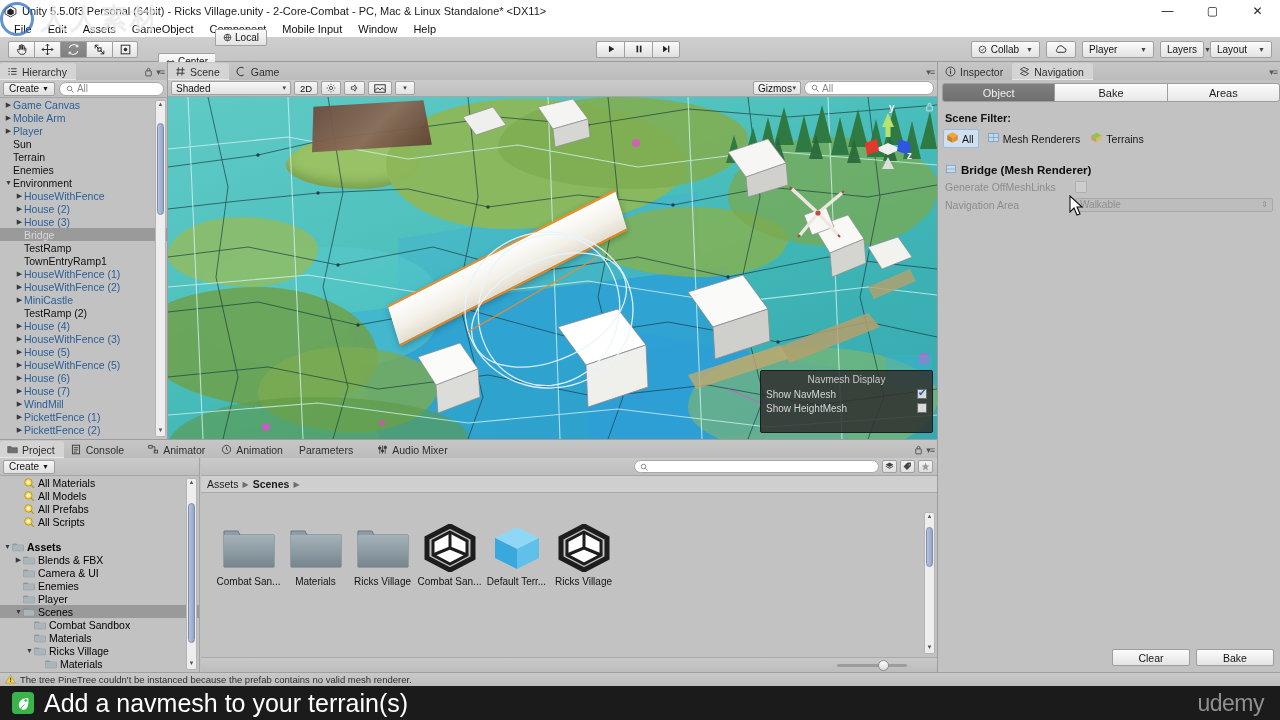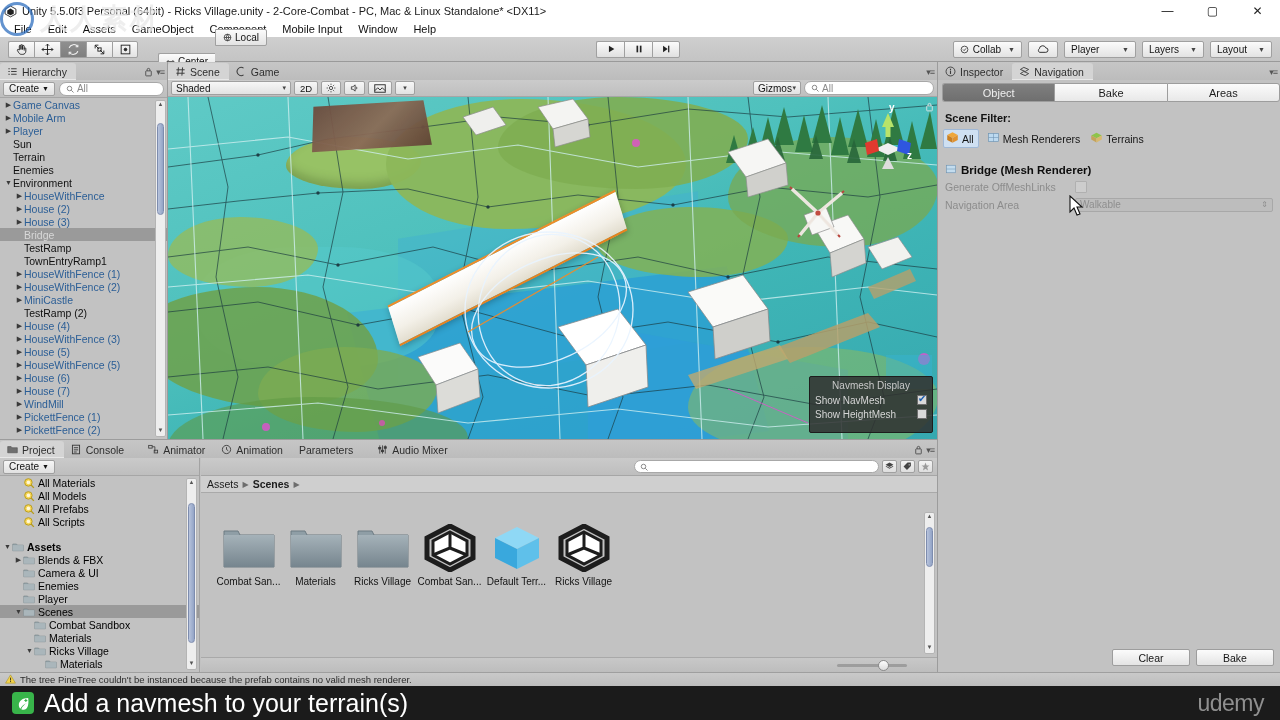--- a/index.html
+++ b/index.html
@@ -68,21 +68,21 @@
   .play-btn:first-child{ border-radius:2px 0 0 2px; }
   .play-btn:last-child{ border-right:1px solid #a0a0a0; border-radius:0 2px 2px 0; }
 
   .right-group{ position:absolute; right:8px; display:flex; align-items:center; gap:6px; }
   .rbtn{
     height:17px; background:linear-gradient(#fbfbfb,#e3e3e3); border:1px solid #a0a0a0;
     border-radius:2px; display:flex; align-items:center; gap:4px; padding:0 6px;
     font-size:10px; color:#131313;
   }
   .rbtn .caret{ font-size:7px; color:#444; margin-left:3px; }
-  .rbtn.w-layers{ width:62px; justify-content:space-between; }
+  .rbtn.w-layers{ width:44px; justify-content:space-between; }
   .rbtn.w-layout{ width:62px; justify-content:space-between; }
   .rbtn.w-account{ width:72px; justify-content:space-between; }
   .rbtn.cloud{ width:30px; justify-content:center; }
 
   
   .panel{ position:absolute; background:#c2c2c2; }
   .panel-tabs{
     height:18px; display:flex; align-items:flex-end; position:relative;
     background:linear-gradient(#c6c6c6,#bcbcbc);
   }
@@ -156,23 +156,23 @@
     background:#53c3bf;
   }
 
   
   .sc-layer{ position:absolute; inset:0; }
   .terrain-blob{ position:absolute; border-radius:48% 52% 45% 55%/55% 45% 55% 45%; }
 
   .gizmo-axis{ position:absolute; right:14px; top:6px; width:70px; height:70px; }
 
   .nav-overlay{
-    position:absolute; right:4px; bottom:6px; width:124px;
+    position:absolute; right:4px; bottom:6px; width:173px;
     background:rgba(48,48,48,0.86); border:1px solid #1d1d1d; border-radius:2px;
-    padding:3px 5px 11px; color:#d6d6d6; font-size:10px;
+    padding:3px 5px 17px; color:#d6d6d6; font-size:10px;
   }
   .nav-overlay .nv-title{ text-align:center; color:#c9c9c9; font-size:10px; margin-bottom:2px; }
   .nv-row{ display:flex; align-items:center; justify-content:space-between; height:14px; }
   .nv-chk{ width:10px; height:10px; background:#d9d9d9; border:1px solid #6d6d6d; position:relative; }
   .nv-chk.on:after{
     content:"✔"; position:absolute; left:0px; top:-3px; font-size:10px; color:#1e5fb0;
   }
 
   
   #project{ left:0; top:440px; width:937px; height:232px; }

